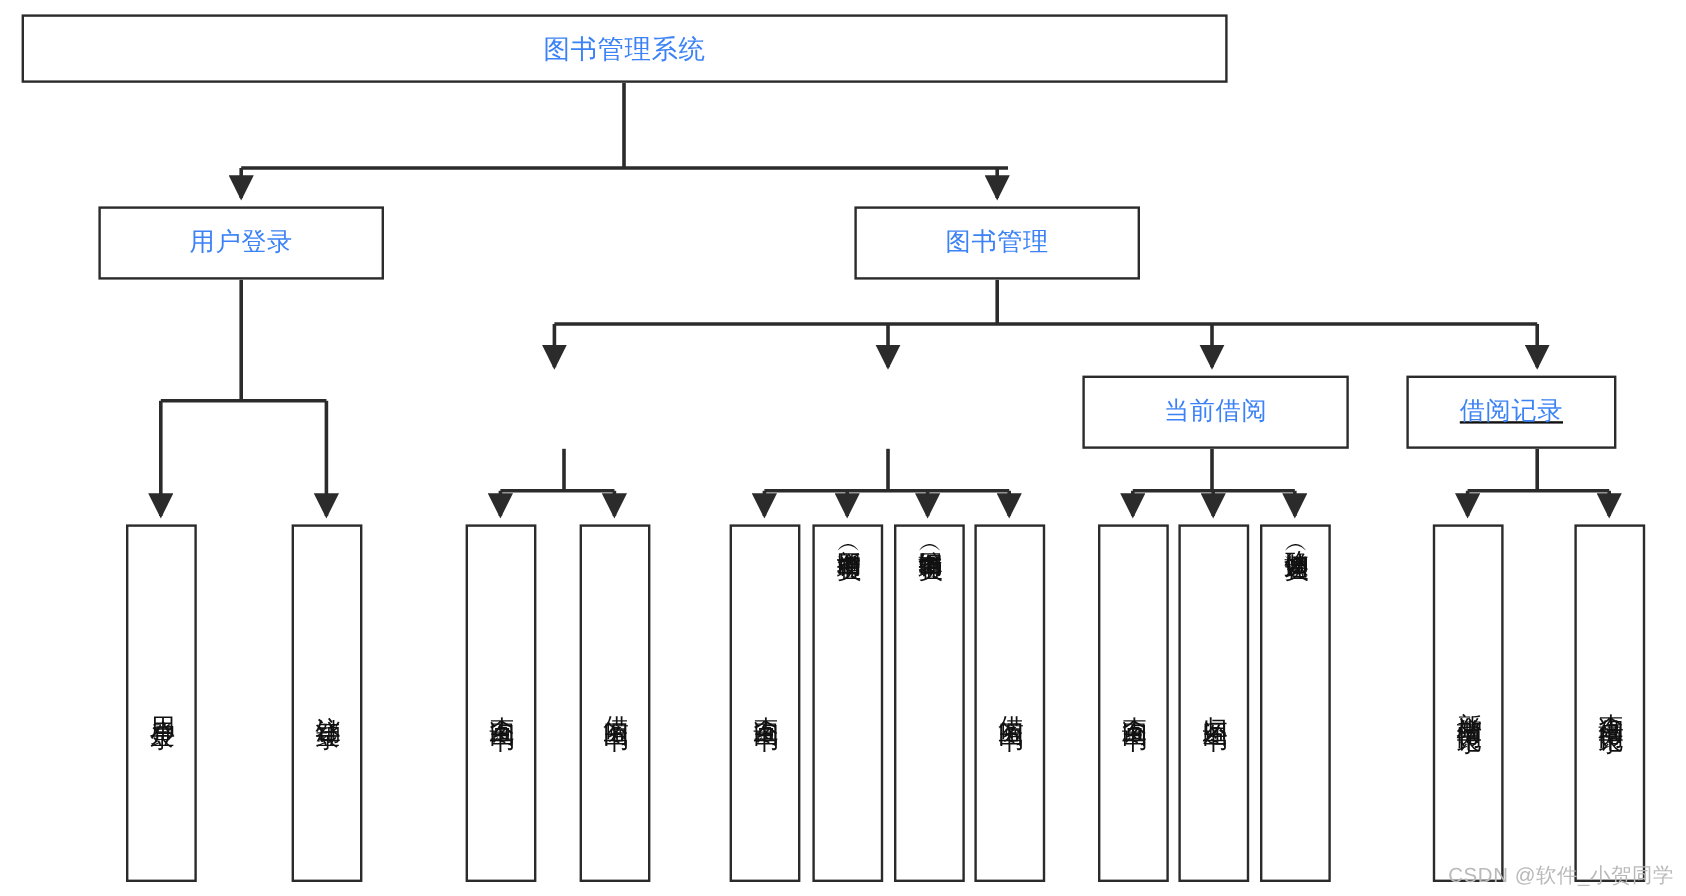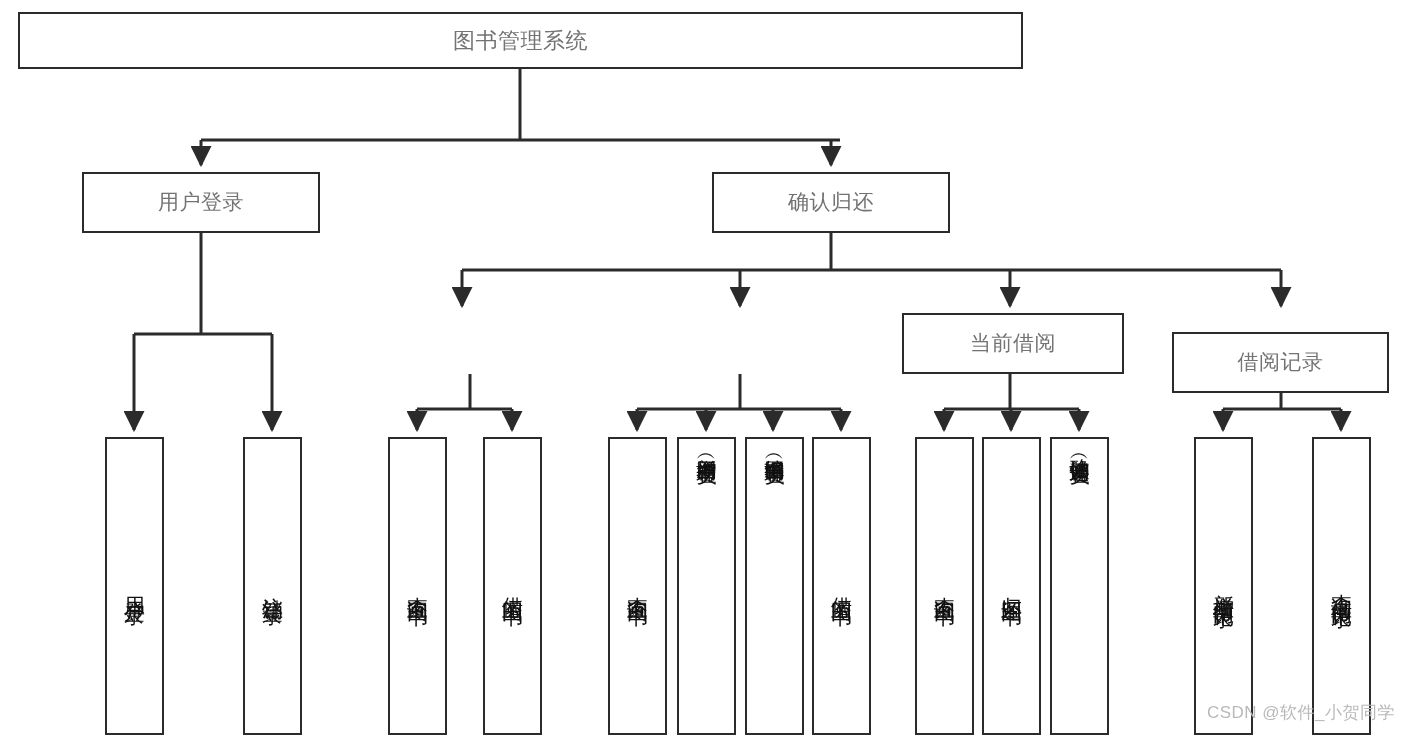--- a/index.html
+++ b/index.html
@@ -26,37 +26,37 @@
     background:#ffffff;
     border:2.5px solid #2b2b2b;
     display:flex;
     align-items:center;
     justify-content:center;
     text-align:center;
   }
   .node .lbl{
     font-size:21px;
     line-height:1.15;
-    color:#737373;
+    color:#3b82f6;
     letter-spacing:0.5px;
     white-space:nowrap;
   }
   
   #n-root{left:18px;top:12px;width:1005px;height:57px;}
   #n-root .lbl{font-size:22px;}
 
   
   #n-login{left:82px;top:172px;width:238px;height:61px;}
   #n-bookmgmt{left:712px;top:172px;width:238px;height:61px;}
 
   
   #n-newbook{left:361px;top:313px;width:217px;height:61px;}
   #n-borrow{left:632px;top:313px;width:217px;height:61px;}
   #n-current{left:902px;top:313px;width:222px;height:61px;}
-  #n-record{left:1172px;top:332px;width:217px;height:61px;}
+  #n-record{left:1172px;top:313px;width:175px;height:61px;text-decoration:underline;}
 
   
   .leaf{
     position:absolute;
     box-sizing:border-box;
     background:#ffffff;
     border:2.5px solid #2b2b2b;
     top:437px;
     height:298px;
     display:flex;
@@ -72,21 +72,21 @@
     line-height:1.05;
     letter-spacing:3px;
     color:#111111;
     white-space:nowrap;
   }
   .leaf.tall .vlbl{font-size:20px;letter-spacing:1px;}
 
   #watermark{
     position:absolute;
     right:10px;
-    bottom:23px;
+    bottom:6px;
     font-size:17px;
     color:#b9b9b9;
     white-space:nowrap;
     letter-spacing:0.5px;
   }
 </style>
 </head>
 <body>
 
 <div id="canvas">
@@ -142,21 +142,21 @@
   </svg>
 
   <div class="node" id="n-root">
     <span class="lbl">图书管理系统</span>
   </div>
 
   <div class="node" id="n-login">
     <span class="lbl">用户登录</span>
   </div>
   <div class="node" id="n-bookmgmt">
-    <span class="lbl">确认归还</span>
+    <span class="lbl">图书管理</span>
   </div>
 
   <div class="node" id="n-current">
     <span class="lbl">当前借阅</span>
   </div>
   <div class="node" id="n-record">
     <span class="lbl">借阅记录</span>
   </div>
 
   <div class="leaf" style="left:105px;width:59px;">

